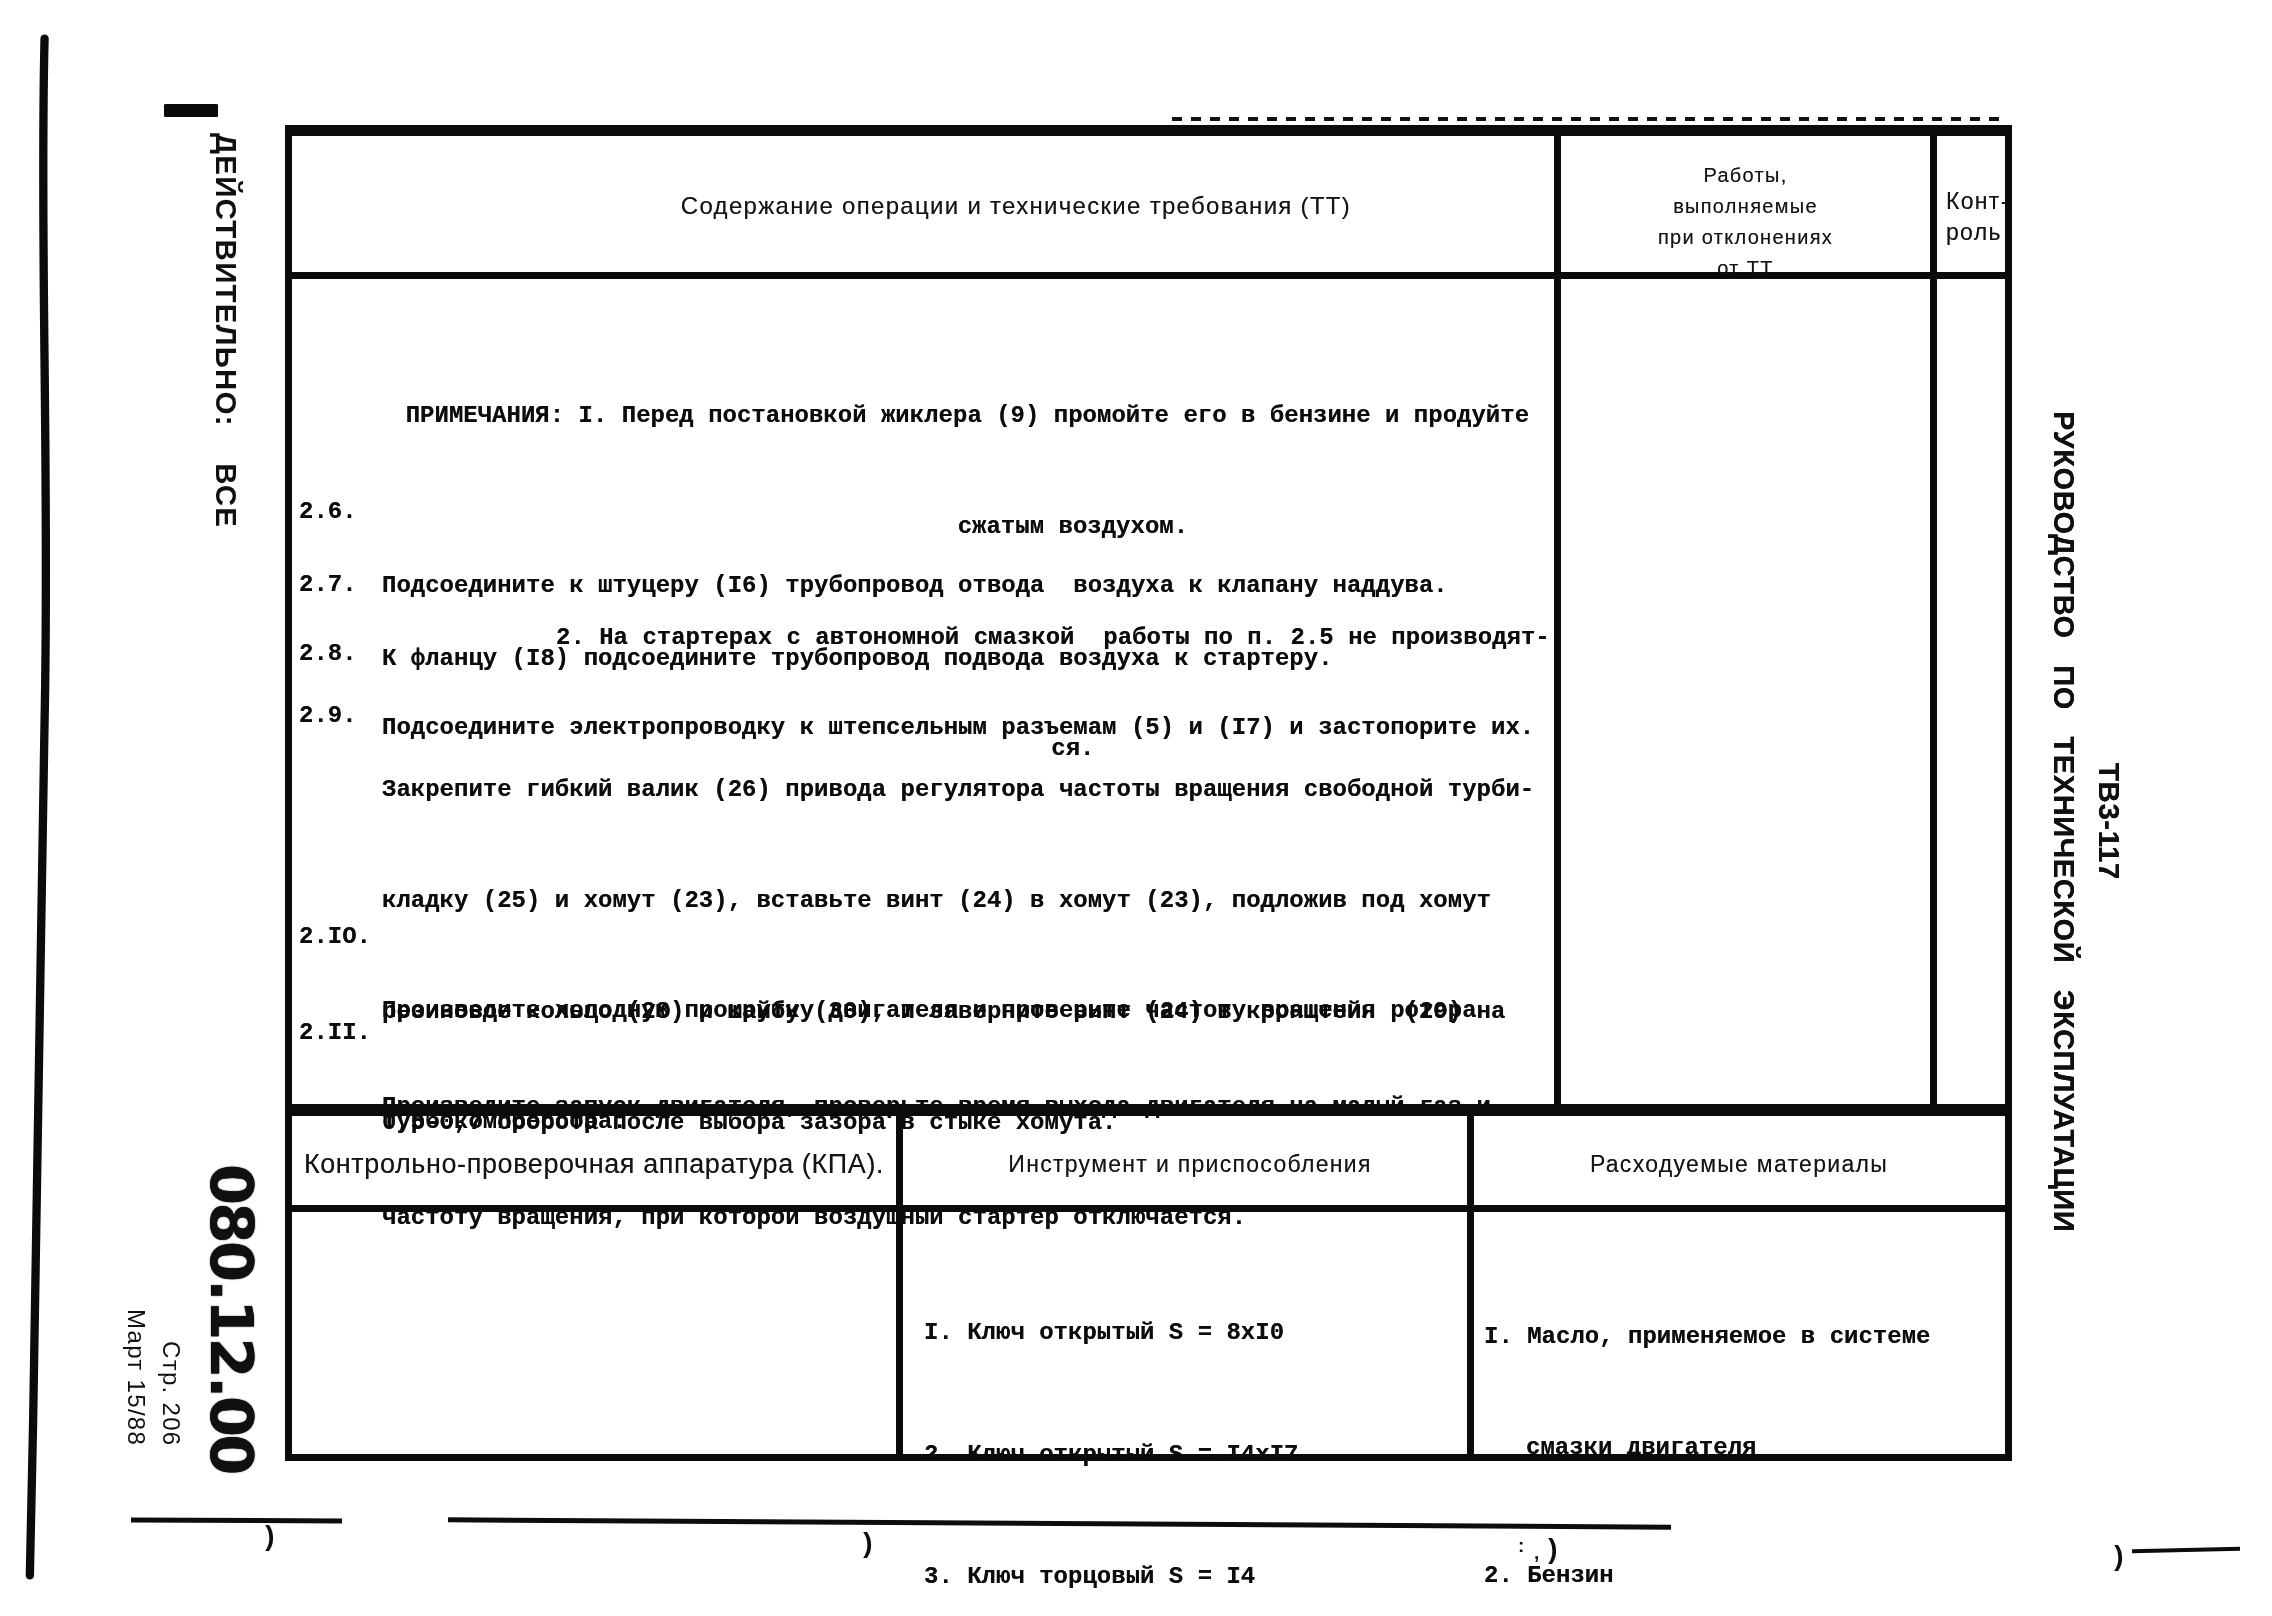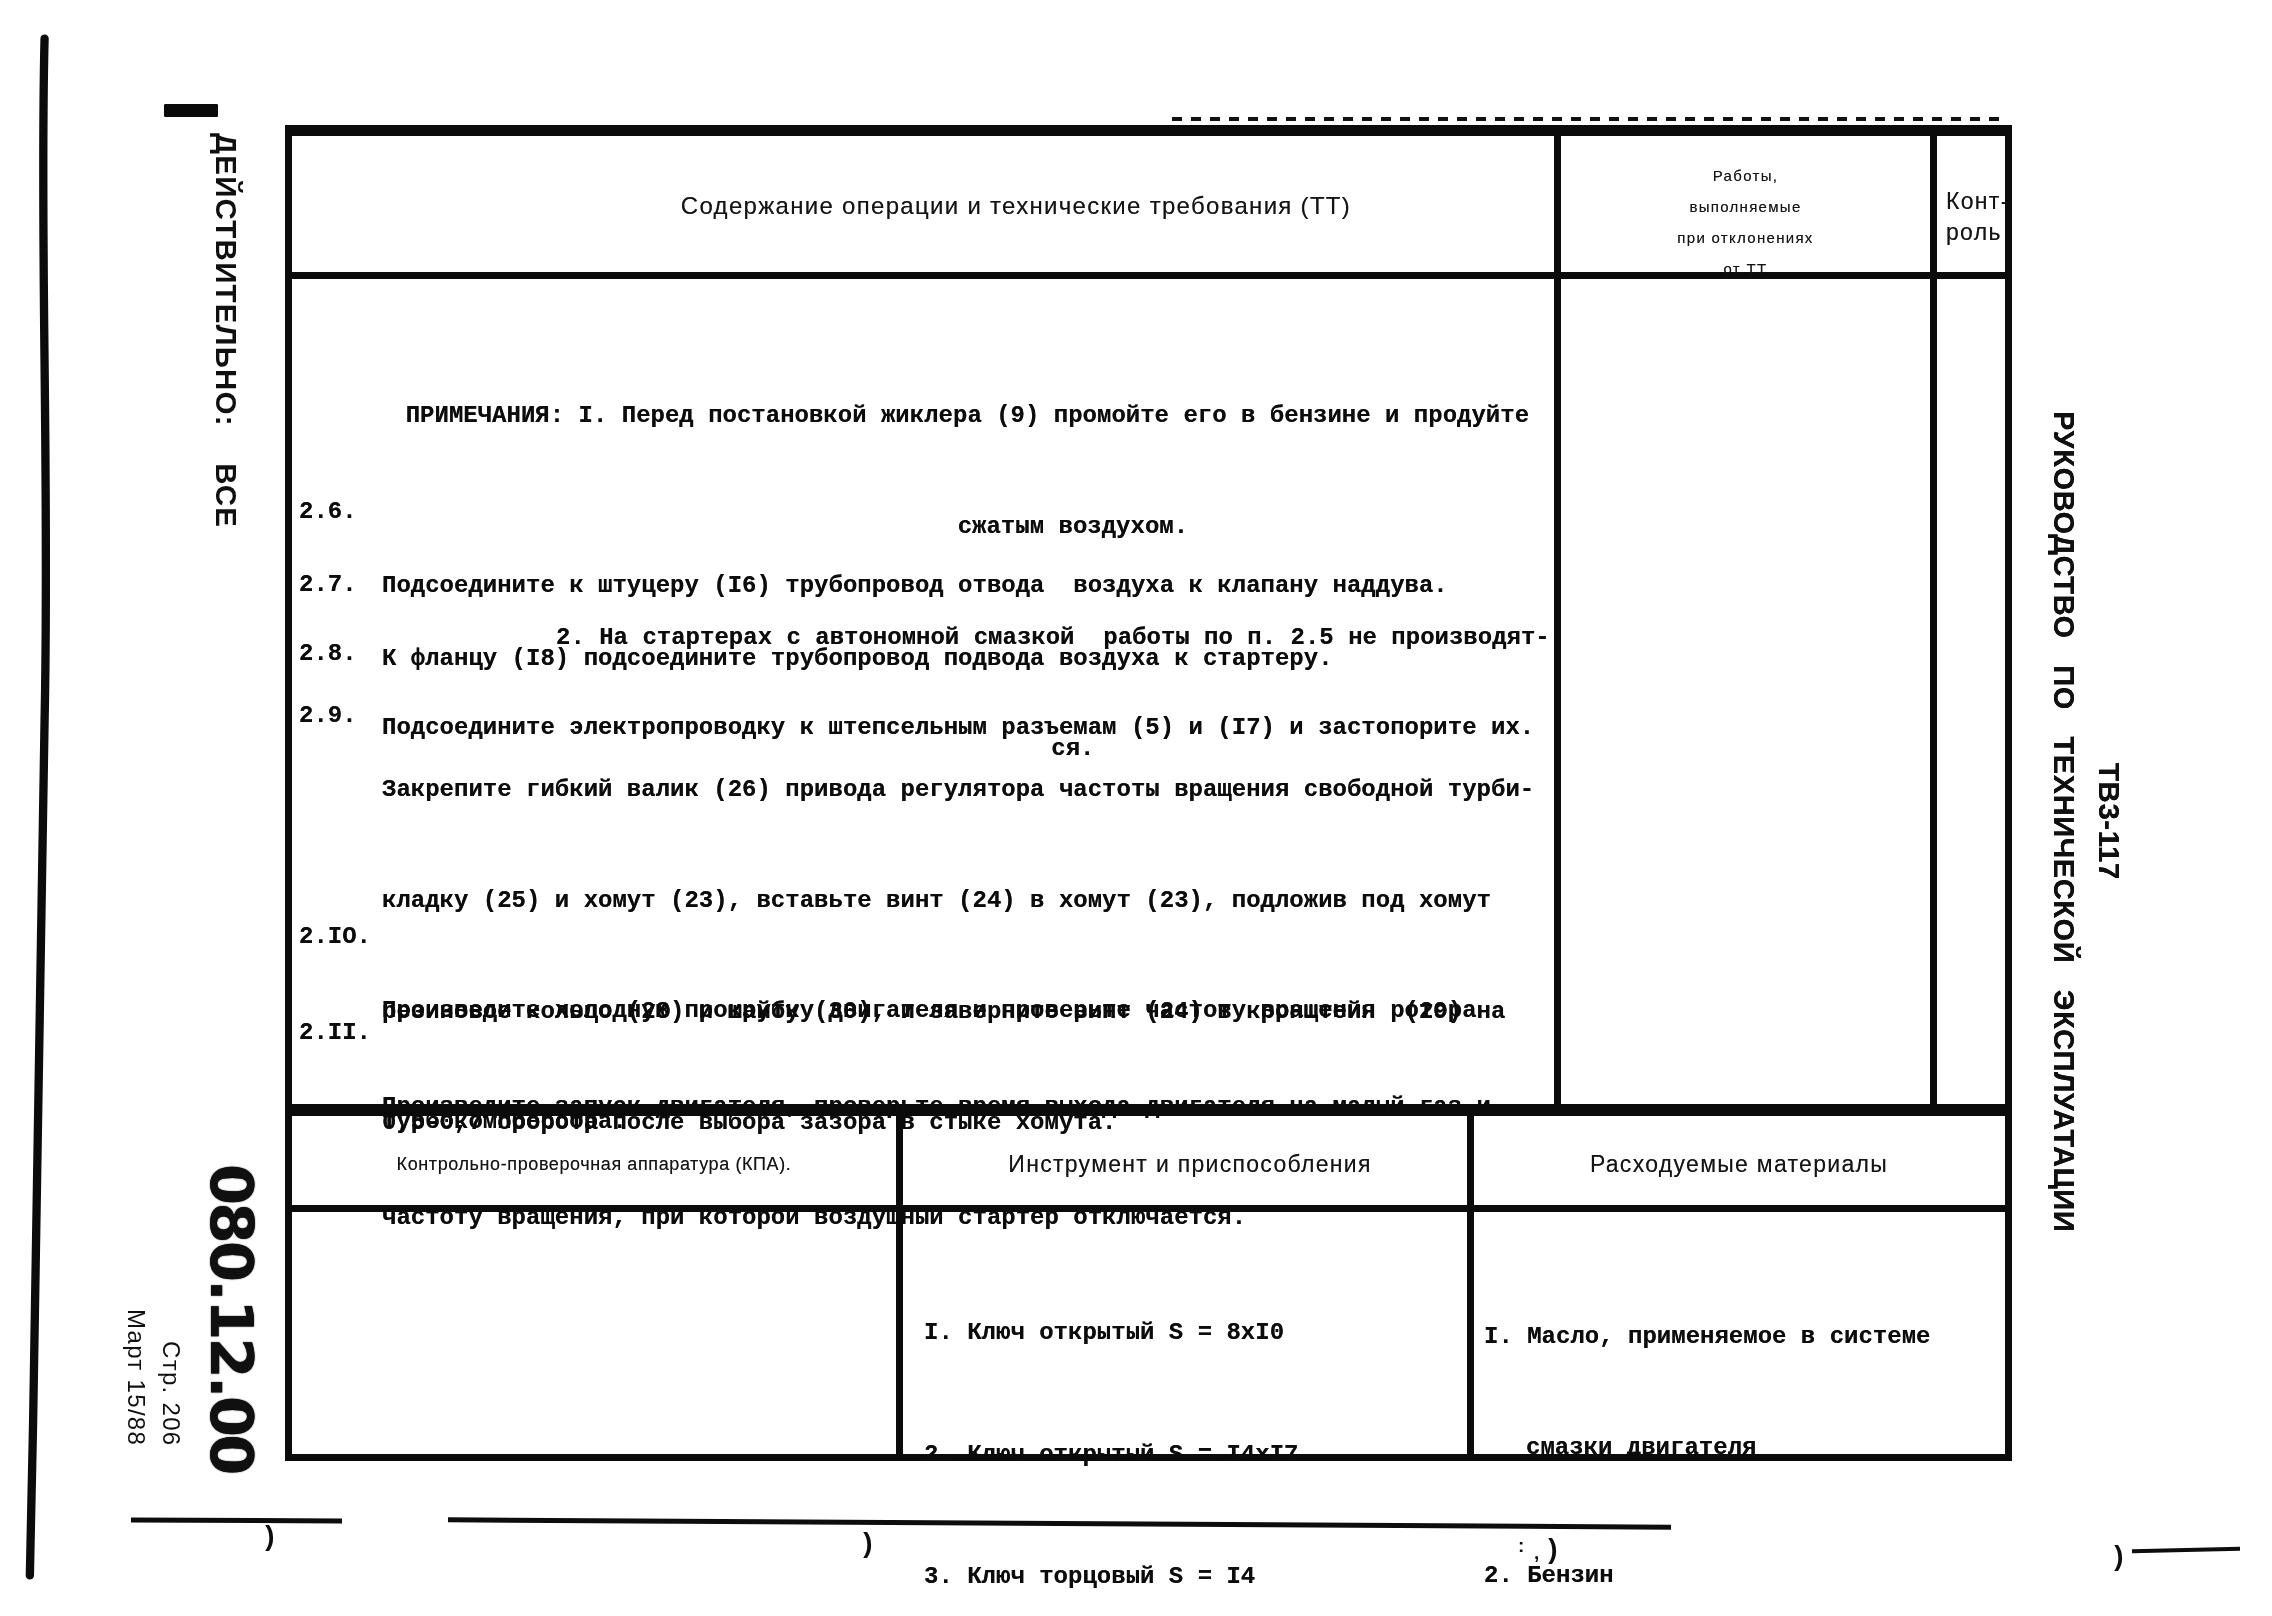--- a/index.html
+++ b/index.html
@@ -85,21 +85,21 @@
   <div class="vtext v-manual">РУКОВОДСТВО ПО ТЕХНИЧЕСКОЙ ЭКСПЛУАТАЦИИ</div>
 
   <div class="artifact ragged-top"></div>
 
   <div class="tbl tbl-top">
     <div class="vline" style="left:1262px;"></div>
     <div class="vline" style="left:1638px;"></div>
     <div class="hline" style="top:136px;"></div>
 
     <div class="cellhead hd" style="left:0;width:1448px;top:36px;margin-top:18px;">Содержание операции и технические требования (ТТ)</div>
-    <div class="cellhead hd" style="left:1269px;width:369px;top:24px;font-size:15px;">
+    <div class="cellhead hd" style="left:1269px;width:369px;top:24px;font-size:20px;">
       <div>Работы,</div>
       <div>выполняемые</div>
       <div>при отклонениях</div>
       <div>от ТТ</div>
     </div>
     <div class="cellhead hd" style="left:1645px;width:75px;top:50px;font-size:23px;text-align:left;padding-left:9px;">
       <div>Конт-</div>
       <div>роль</div>
     </div>
 
@@ -151,21 +151,21 @@
         <div>частоту вращения, при которой воздушный стартер отключается.</div>
       </div>
     </div>
   </div>
 
   <div class="tbl tbl-bottom">
     <div class="vline" style="left:604px;"></div>
     <div class="vline" style="left:1175px;"></div>
     <div class="hline" style="top:89px;"></div>
 
-    <div class="cellhead hd" style="left:0;width:604px;top:33px;font-size:18px;letter-spacing:0.6px;">Контрольно-проверочная аппаратура (КПА).</div>
+    <div class="cellhead hd" style="left:0;width:604px;top:33px;font-size:27px;letter-spacing:0.6px;">Контрольно-проверочная аппаратура (КПА).</div>
     <div class="cellhead hd" style="left:604px;width:572px;top:33px;font-size:23px;margin-left:8px;">Инструмент и приспособления</div>
     <div class="cellhead hd" style="left:1175px;width:544px;top:33px;font-size:23px;">Расходуемые материалы</div>
 
     <div style="position:absolute;left:0;top:89px;width:604px;bottom:0;"></div>
 
     <div class="tools tw">
       <div class="item">I. Ключ открытый S = 8xI0</div>
       <div class="item">2. Ключ открытый S = I4xI7</div>
       <div class="item">3. Ключ торцовый S = I4</div>
       

